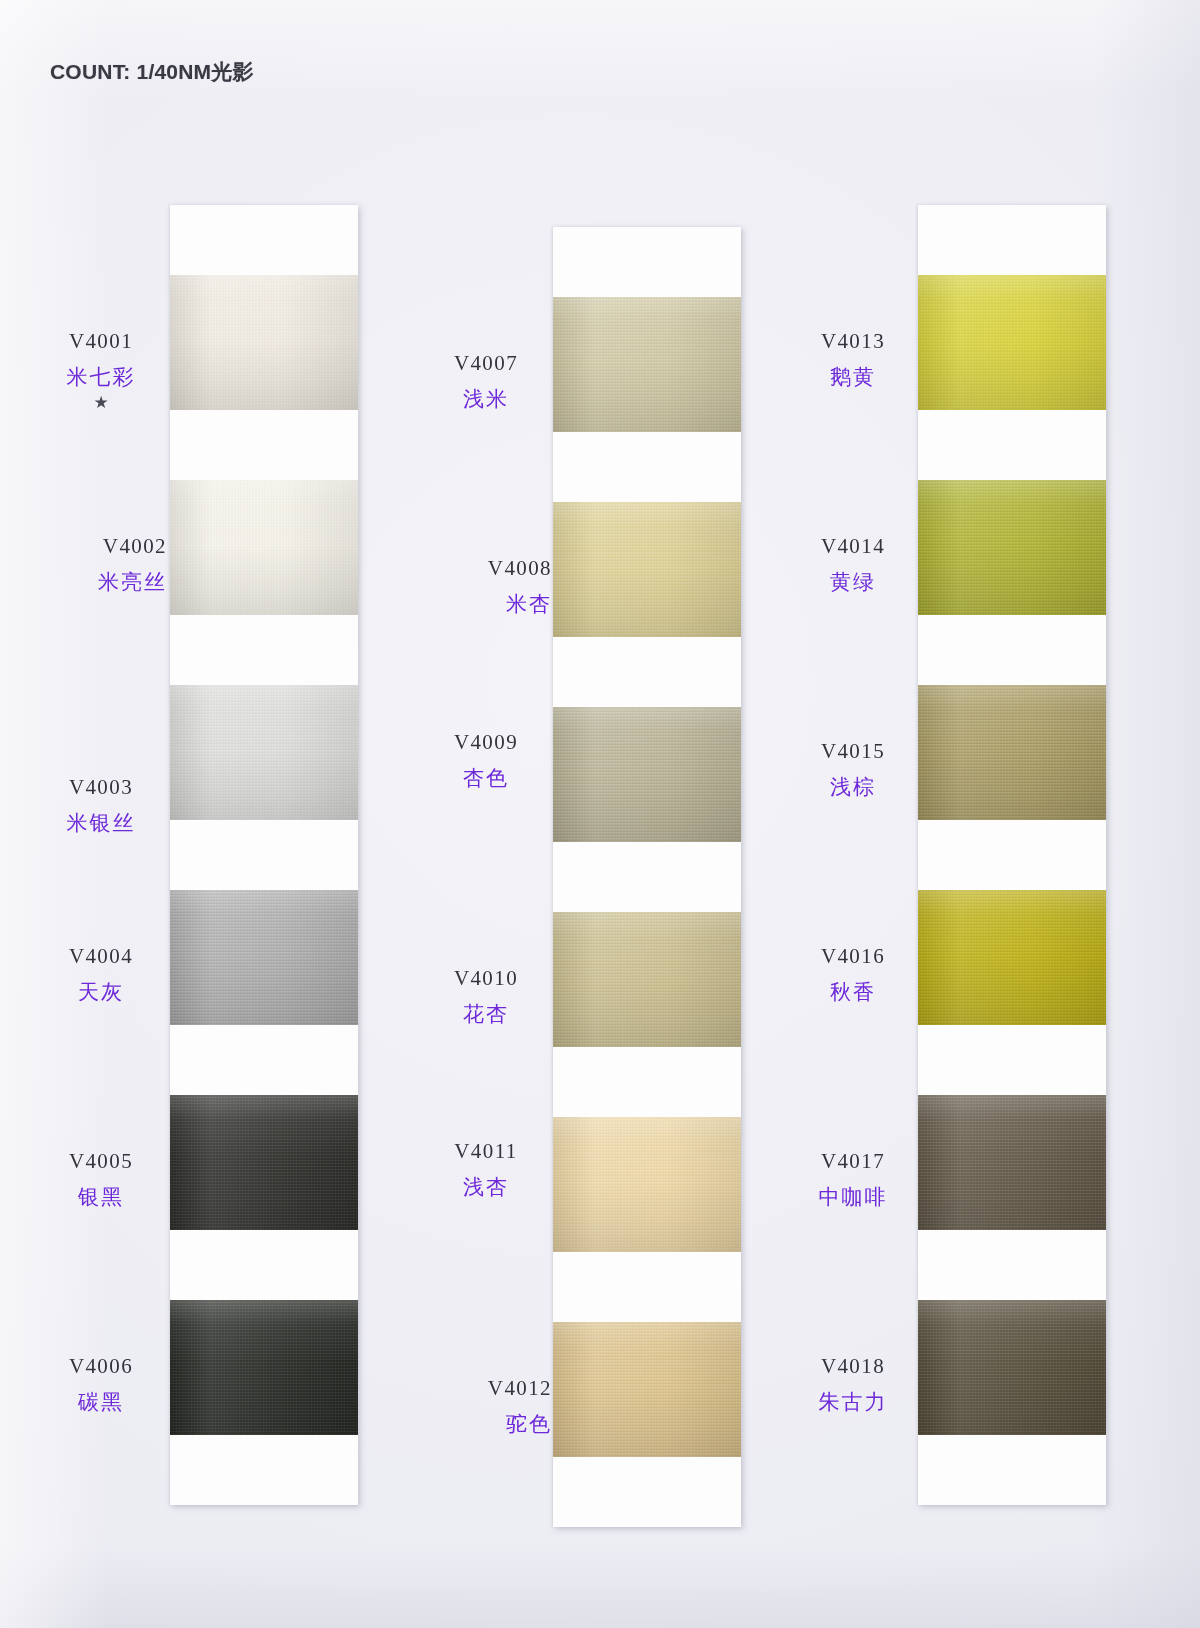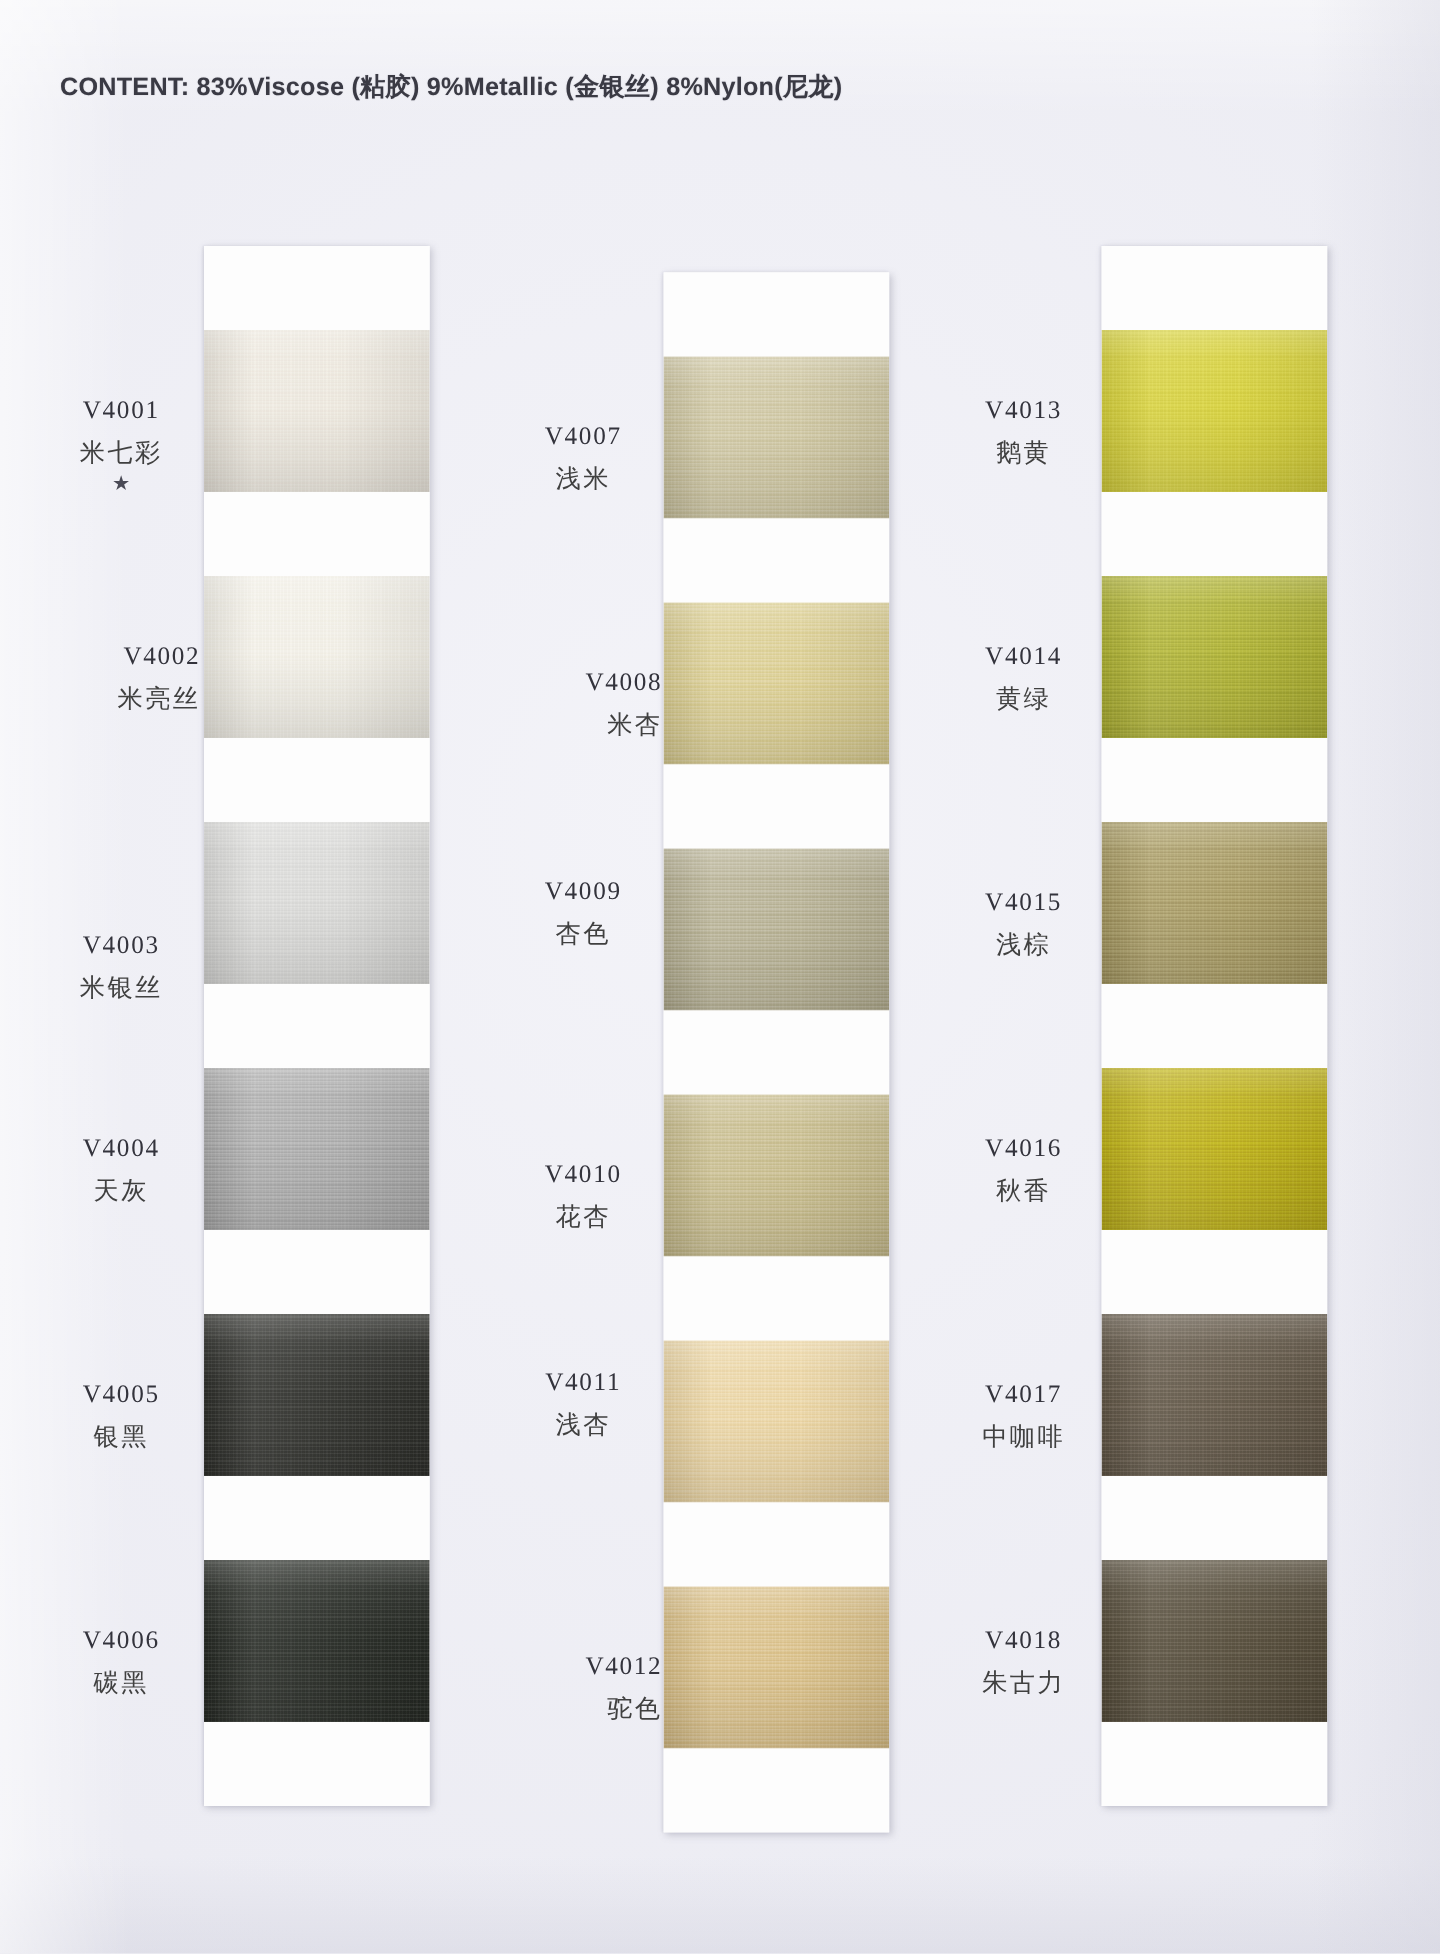--- a/index.html
+++ b/index.html
@@ -174,36 +174,36 @@
     letter-spacing: 1.4px;
     line-height: 1.05;
     color: #33333c;
   }
   .label .cname {
     font-family: "DejaVu Sans", "Liberation Sans", sans-serif;
     font-size: 21px;
     letter-spacing: 2px;
     margin-top: 14px;
     line-height: 1.05;
-    color: #404040;
+    color: #6d28d9;
   }
   .label .star {
     font-size: 17px;
     line-height: 1;
     margin-top: 6px;
     color: #4a4a56;
   }
 </style>
 </head>
 <body>
 
 <div id="paper"></div>
 
 <div id="header">
-  <div class="hdr-line">CONTENT: 83%Viscose (粘胶) 9%Metallic (金银丝) 8%Nylon(尼龙)</div>
+  <div class="hdr-line">COUNT:   1/40NM光影</div>
 </div>
 
 <div id="columns">
     <div class="column col-0">
       <div class="strip">
         <div class="strip-inner">
           <div class="gap" style="height: 70px;"></div>
           <div class="swatch" title="V4001 米七彩" style="height: 135px;">
             <div class="fill" style="background: rgb(239, 234, 224);"></div>
             <div class="threads"></div>

